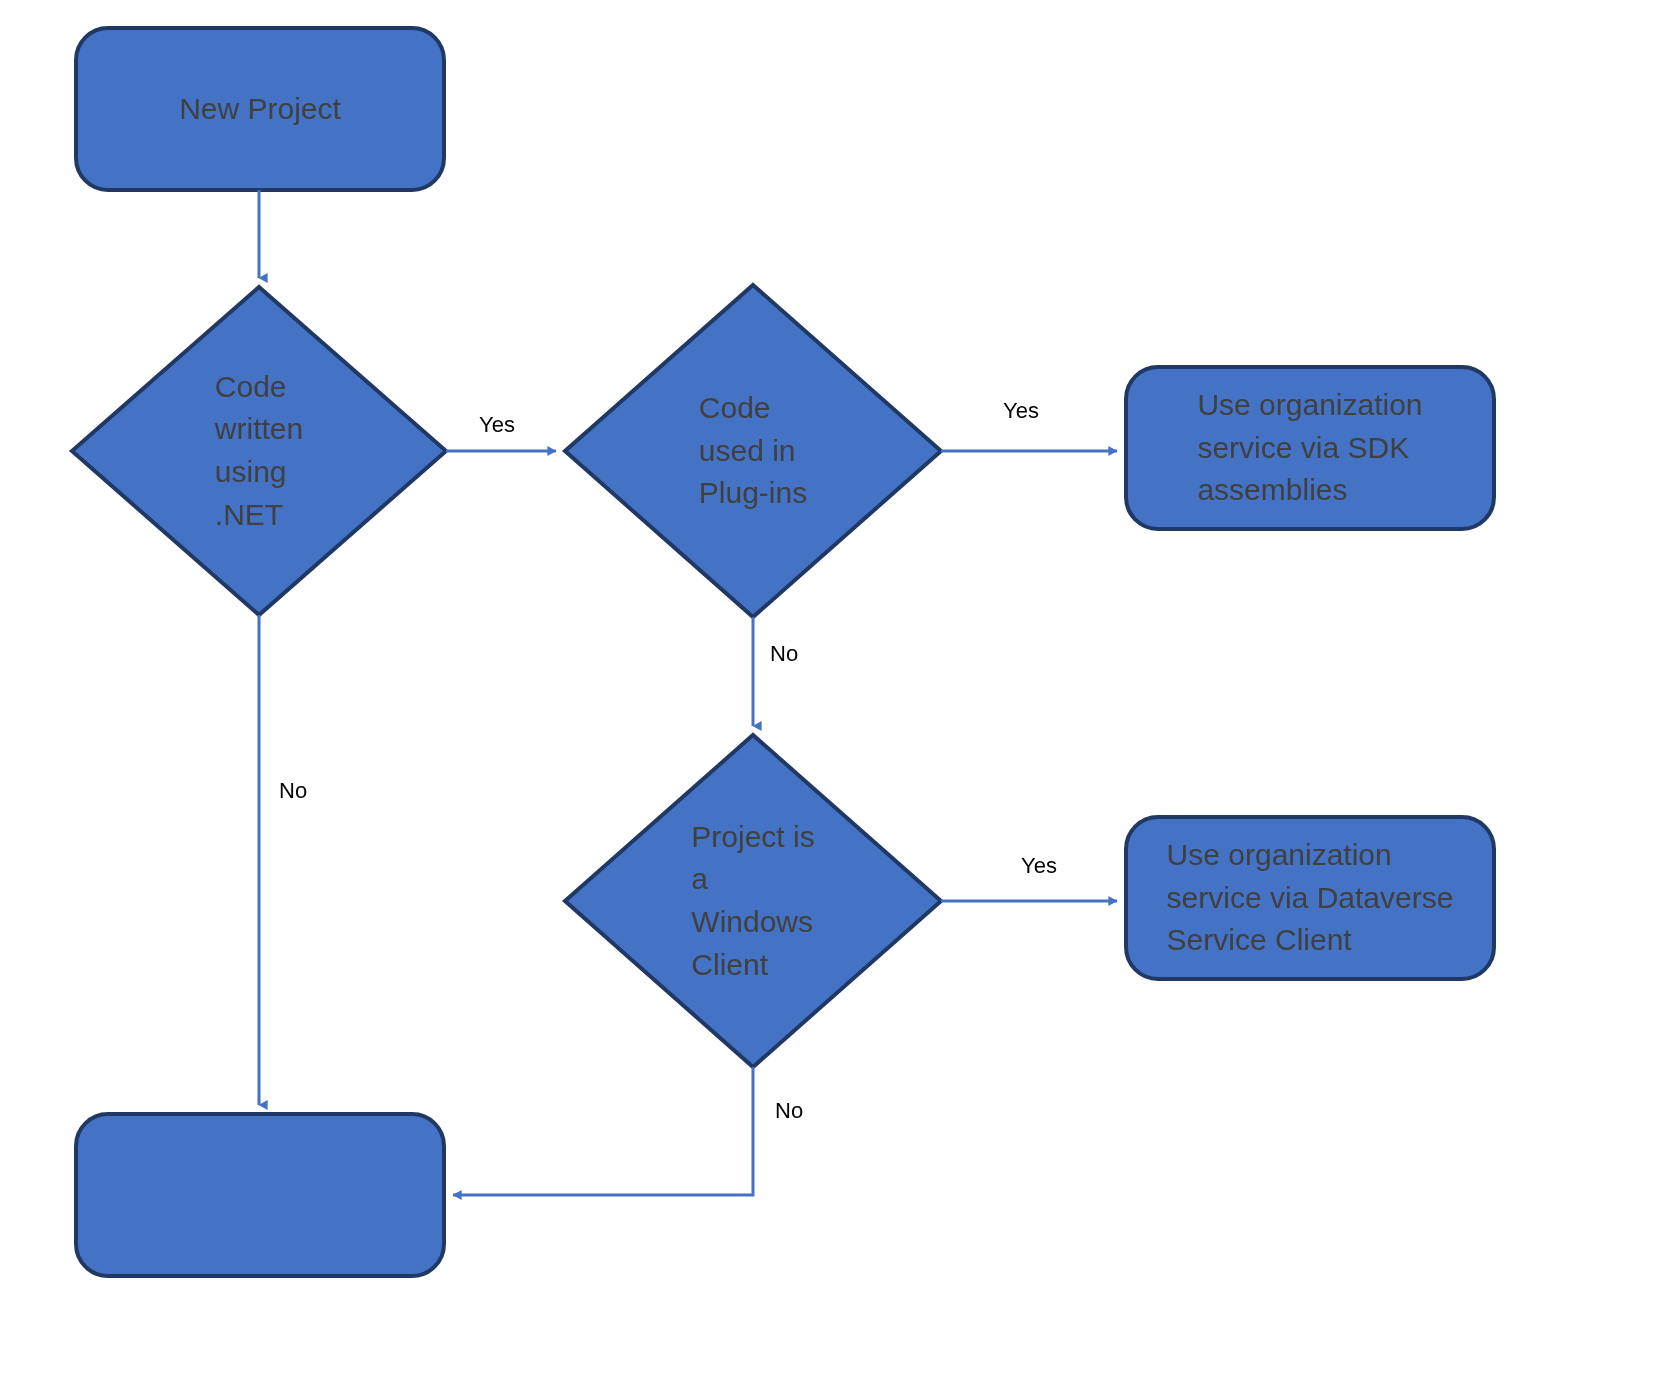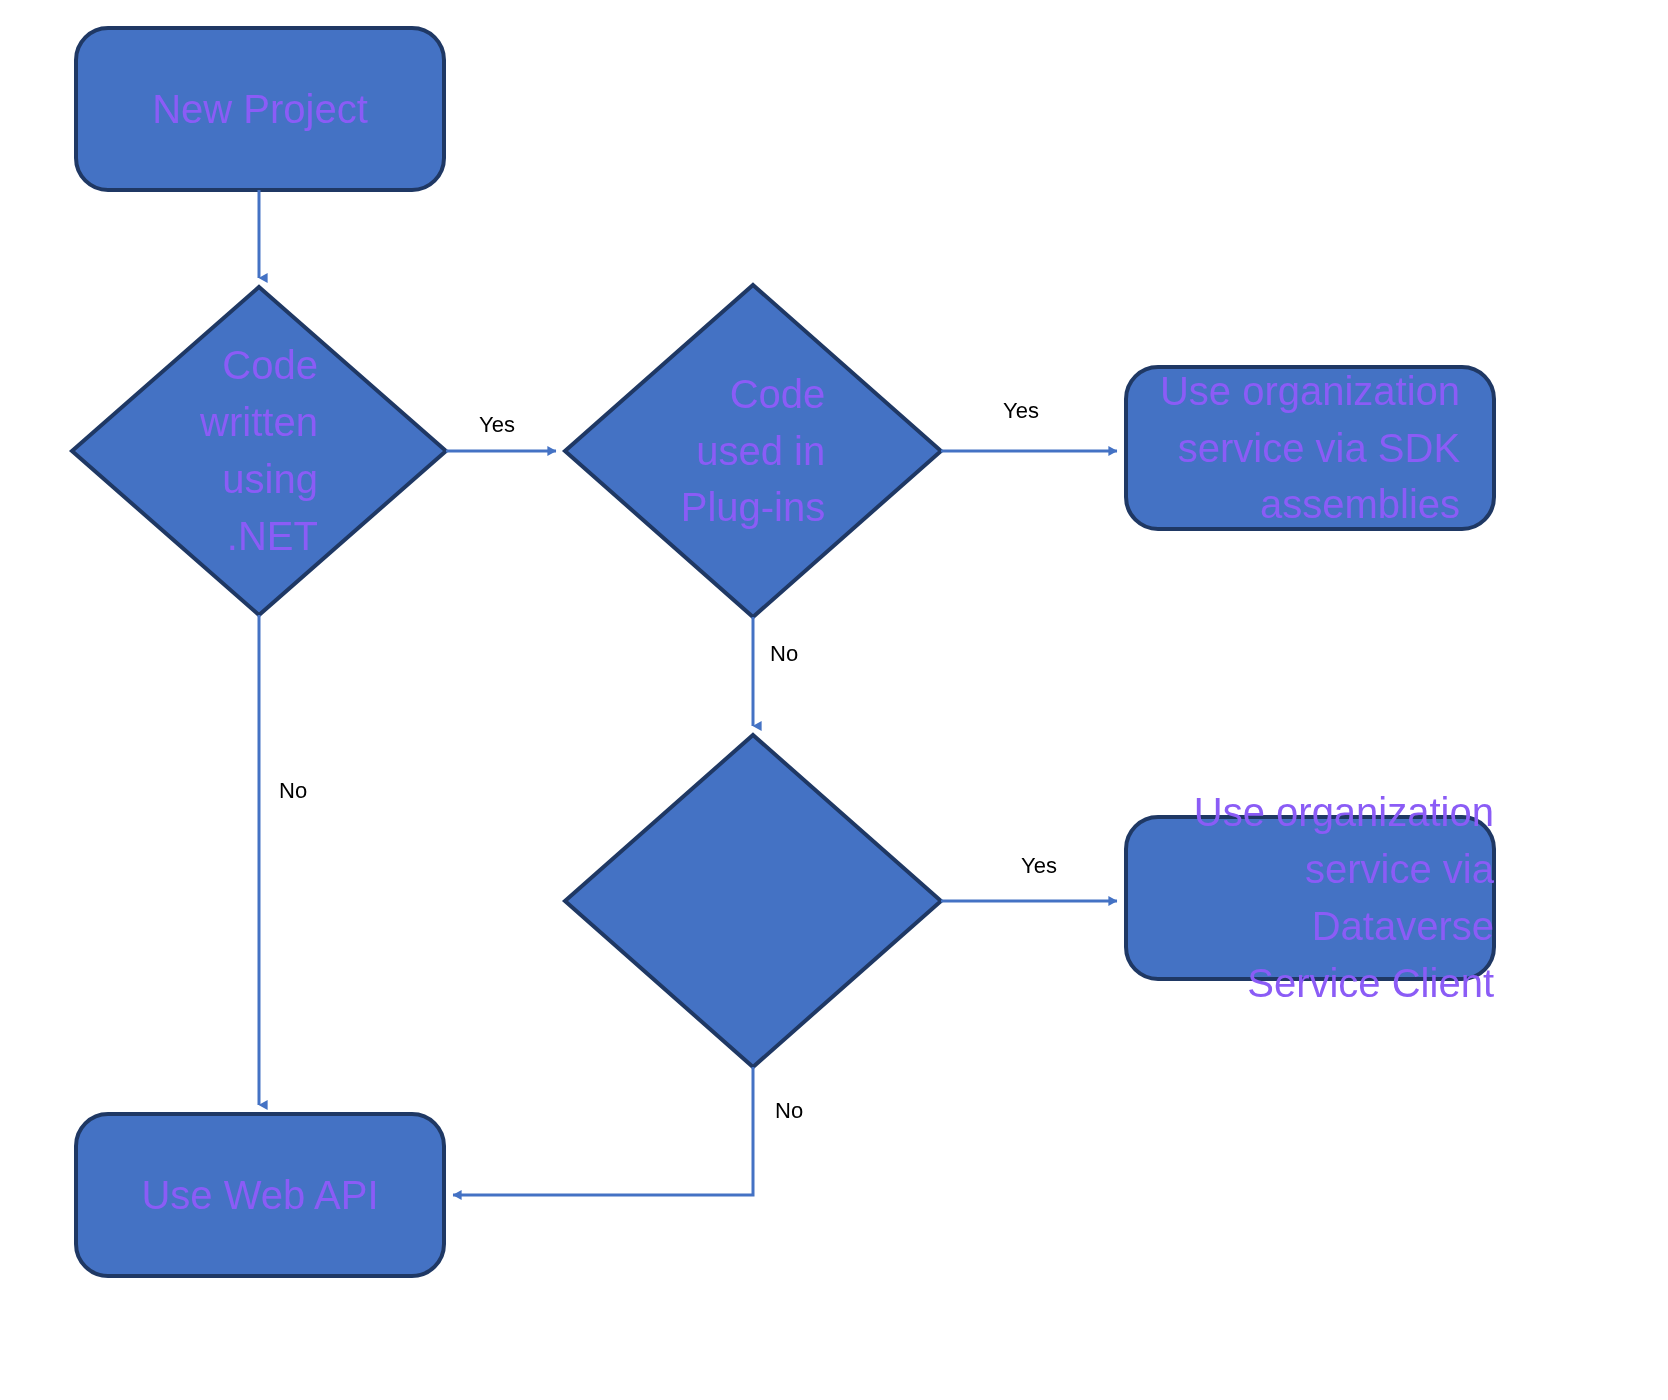--- a/index.html
+++ b/index.html
@@ -20,23 +20,23 @@
     left: 0;
     top: 0;
     width: 1668px;
     height: 1400px;
   }
   .node-text {
     position: absolute;
     display: flex;
     align-items: center;
     justify-content: center;
-    text-align: right;
-    color: #8b5cf6;
-    font-size: 40px;
+    text-align: left;
+    color: #404040;
+    font-size: 30px;
     line-height: 1.42;
     pointer-events: none;
     white-space: pre-line;
   }
   .edge-label {
     position: absolute;
     color: #000000;
     font-size: 22px;
     line-height: 1;
     white-space: nowrap;
@@ -113,26 +113,29 @@
 .NET</div>
 
   <div class="node-text" style="left:633px; top:380px; width:240px; height:142px;">Code
 used in
 Plug-ins</div>
 
   <div class="node-text" style="left:1126px; top:367px; width:368px; height:162px;">Use organization
 service via SDK
 assemblies</div>
 
+  <div class="node-text" style="left:633px; top:801px; width:240px; height:200px;">Project is
+a
+Windows
+Client</div>
 
   <div class="node-text" style="left:1126px; top:817px; width:368px; height:162px;">Use organization
 service via Dataverse
 Service Client</div>
 
-  <div class="node-text" style="left:76px; top:1114px; width:368px; height:162px;">Use Web API</div>
 
   <div class="edge-label" style="left:479px; top:414px;">Yes</div>
 
   <div class="edge-label" style="left:279px; top:780px;">No</div>
 
   <div class="edge-label" style="left:1003px; top:400px;">Yes</div>
 
   <div class="edge-label" style="left:770px; top:643px;">No</div>
 
   <div class="edge-label" style="left:1021px; top:855px;">Yes</div>

